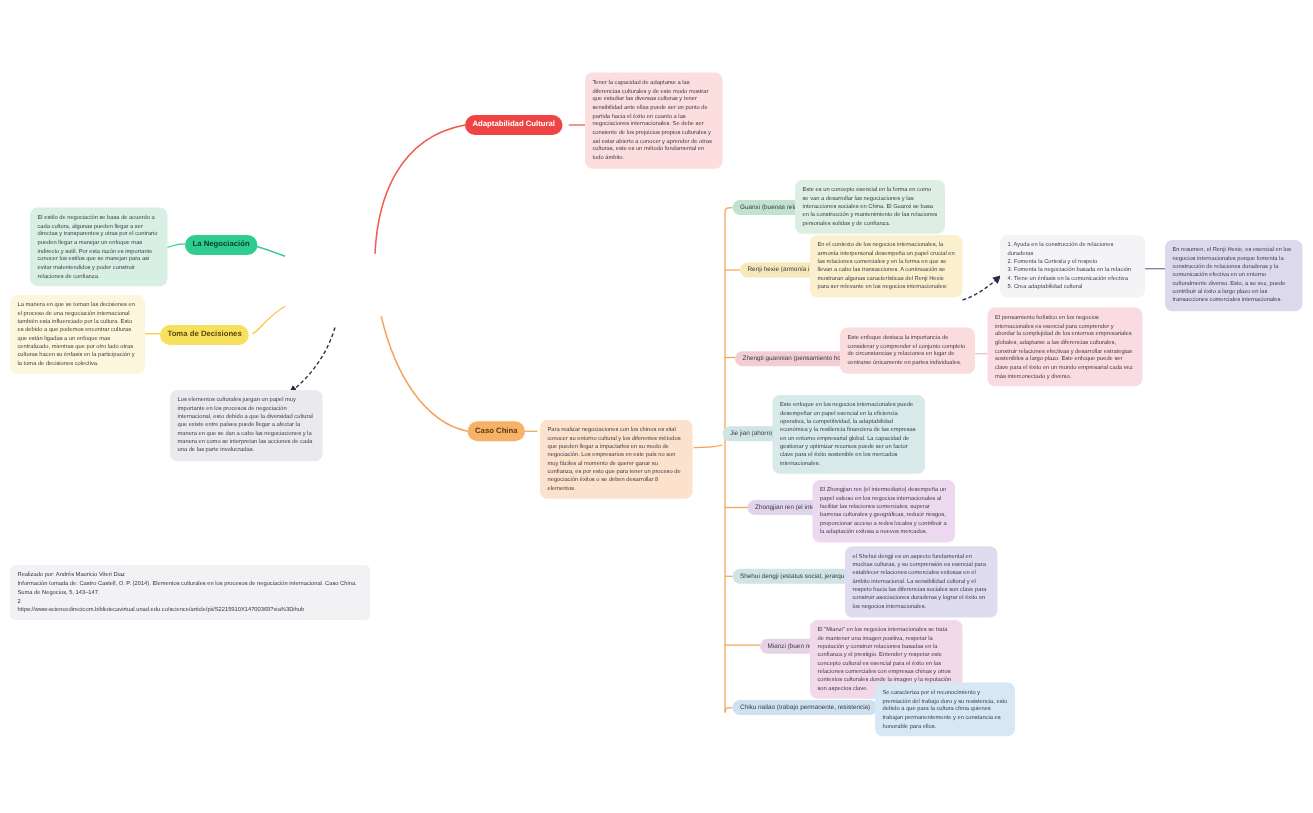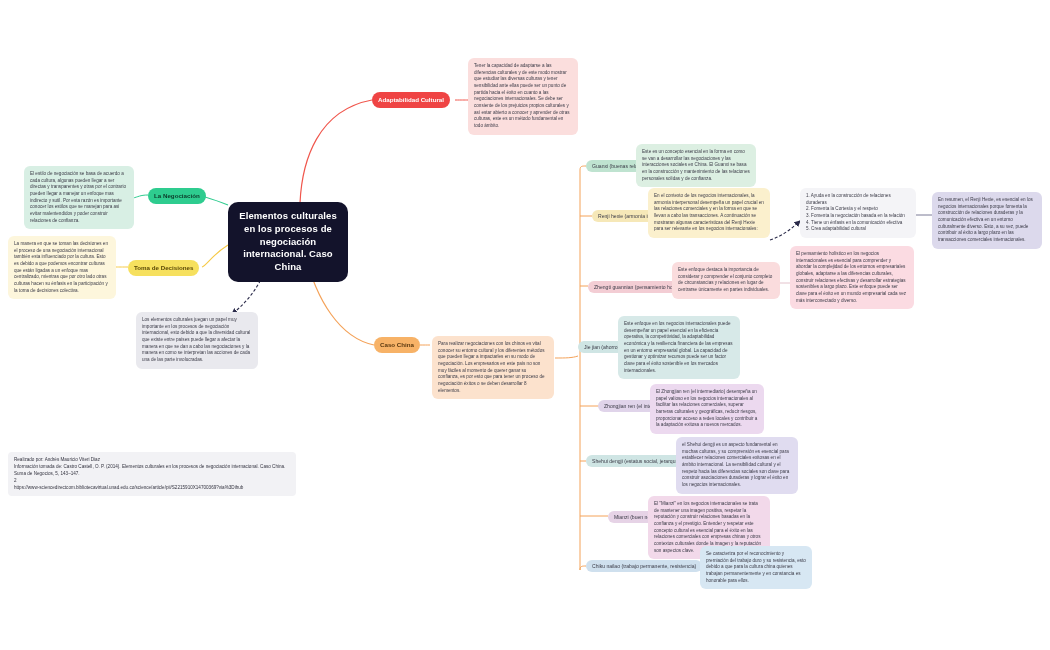--- a/index.html
+++ b/index.html
@@ -159,21 +159,20 @@
     <defs>
       <marker id="arrow1" markerWidth="6" markerHeight="6" refX="5" refY="3" orient="auto">
         <path d="M0,0 L6,3 L0,6 z" fill="#2b2b4a"></path>
       </marker>
       <marker id="arrow2" markerWidth="6" markerHeight="6" refX="5" refY="3" orient="auto">
         <path d="M0,0 L6,3 L0,6 z" fill="#2b2b4a"></path>
       </marker>
     </defs>
   </svg>
 
-  <div class="node central" style="left:228px;top:202px;width:120px;">Elementos culturales en los procesos de negociación internacional. Caso China</div>
 
   <div class="node pill green" style="left:148px;top:188px;">La Negociación</div>
   <div class="node box b-mint" style="left:24px;top:166px;width:110px;">El estilo de negociación se basa de acuerdo a cada cultura, algunas pueden llegar a ser directas y transparentes y otras por el contrario pueden llegar a manejar un enfoque mas indirecto y sutil. Por esta razón es importante conocer los estilos que se manejan para asi evitar malentendidos y poder construir relaciones de confianza.</div>
 
   <div class="node pill yellow" style="left:128px;top:260px;">Toma de Decisiones</div>
   <div class="node box b-cream" style="left:8px;top:236px;width:108px;">La manera en que se toman las decisiones en el proceso de una negociación internacional también esta influenciado por la cultura. Esto es debido a que podemos encontrar culturas que están ligadas a un enfoque mas centralizado, mientras que por otro lado otras culturas hacen su énfasis en la participación y la toma de decisiones colectiva.</div>
 
   <div class="node pill red" style="left:372px;top:92px;">Adaptabilidad Cultural</div>
   <div class="node box b-rose" style="left:468px;top:58px;width:110px;">Tener la capacidad de adaptarse a las diferencias culturales y de este modo mostrar que estudiar las diversas culturas y tener sensibilidad ante ellas puede ser un punto de partida hacia el éxito en cuanto a las negociaciones internacionales. Se debe ser consiente de los prejuicios propios culturales y así estar abierto a conocer y aprender de otras culturas, este es un método fundamental en todo ámbito.</div>
 

